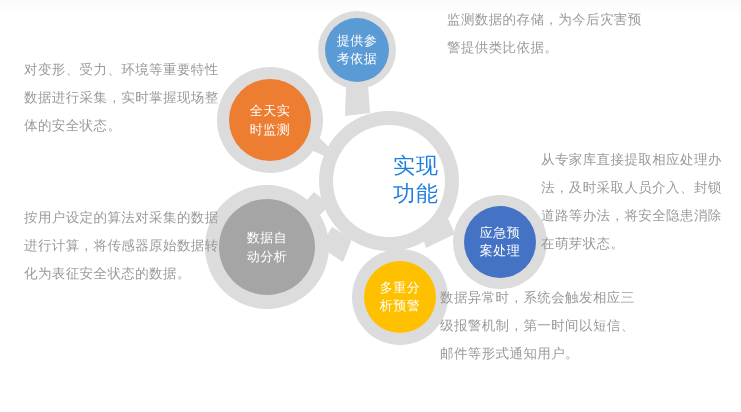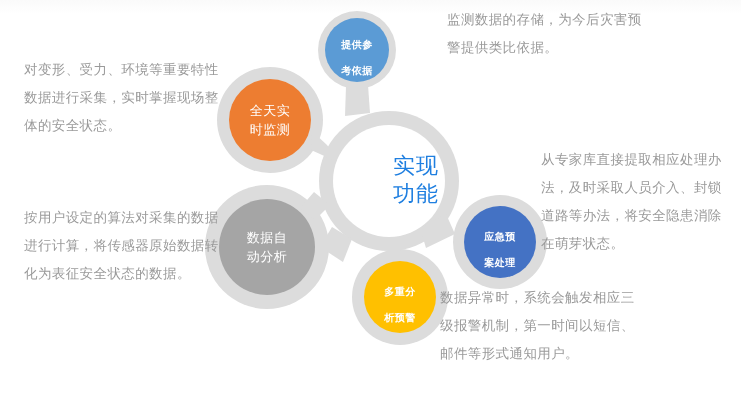--- a/index.html
+++ b/index.html
@@ -38,23 +38,22 @@
     color: #ffffff;
     font-size: 13px;
     line-height: 19px;
     letter-spacing: .5px;
     text-align: center;
     font-weight: 400;
     white-space: pre-line;
     pointer-events: none;
   }
   .node-label.small {
-    font-size: 10px;
-    line-height: 26px;
-    font-weight: bold;
+    font-size: 13px;
+    line-height: 18px;
   }
   .center-label {
     position: absolute;
     color: #1f7fe0;
     font-size: 22px;
     line-height: 28px;
     text-align: right;
     white-space: pre-line;
     letter-spacing: 1px;
   }

